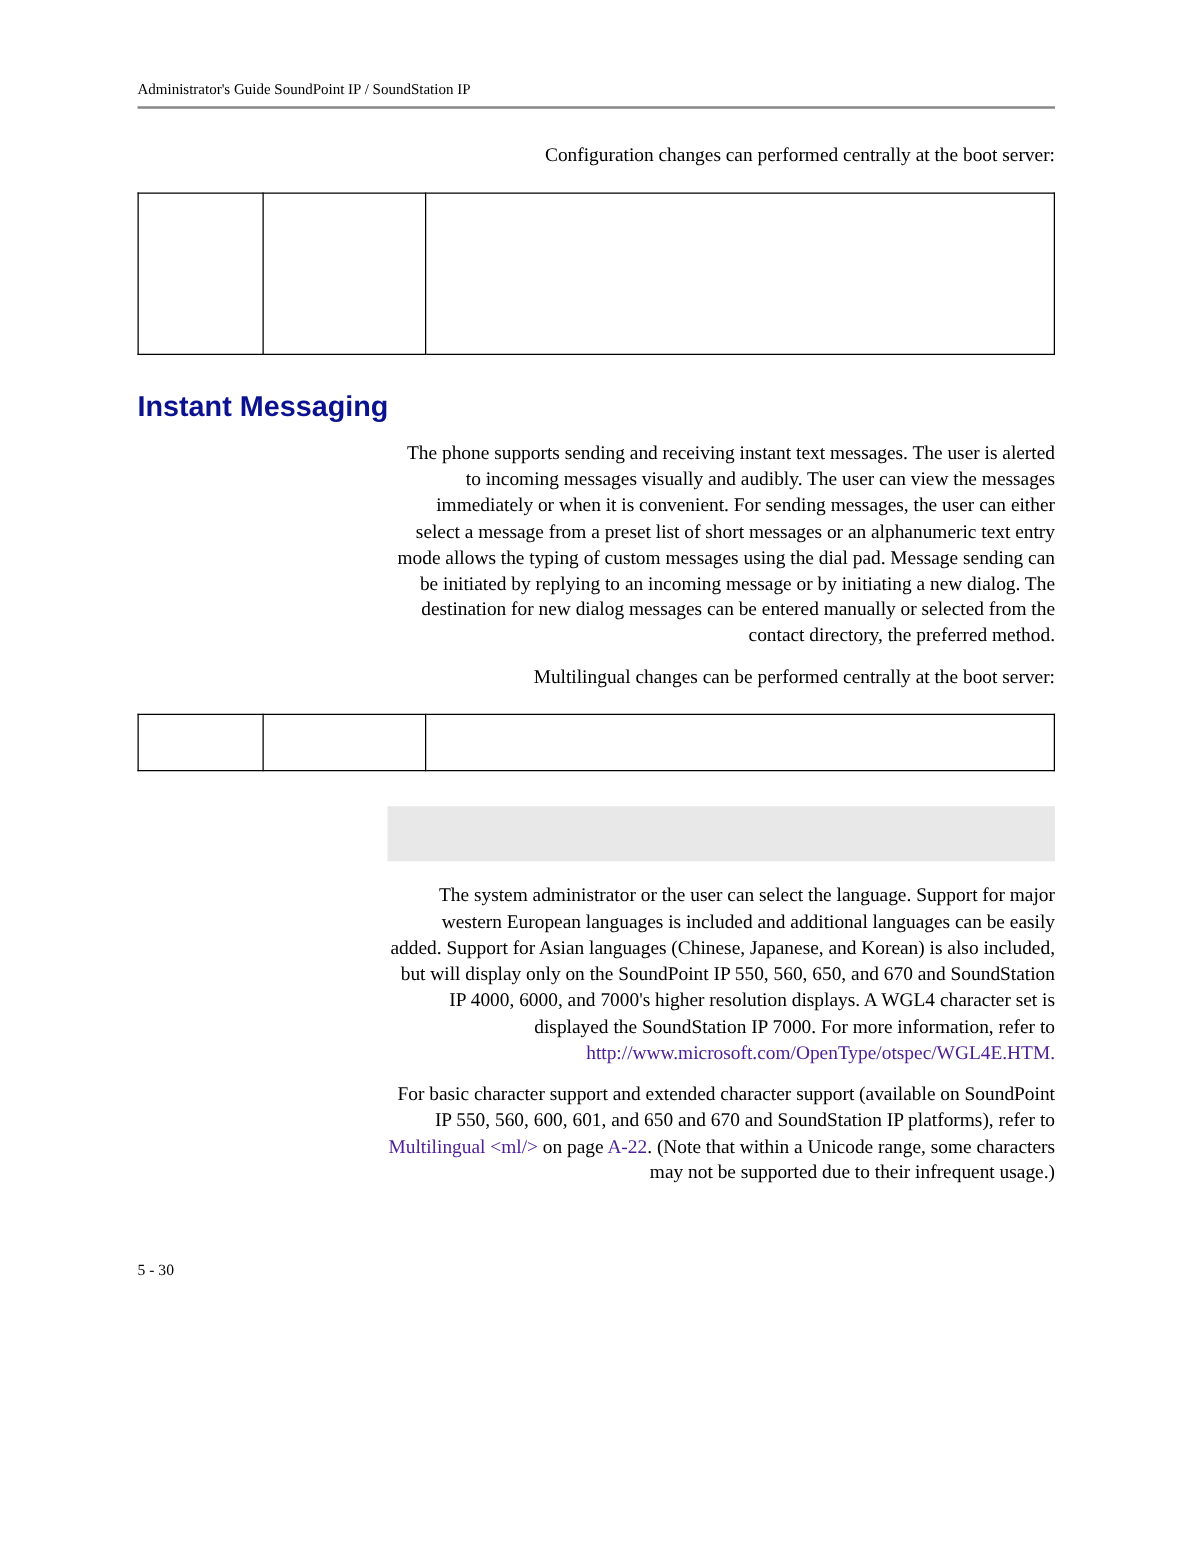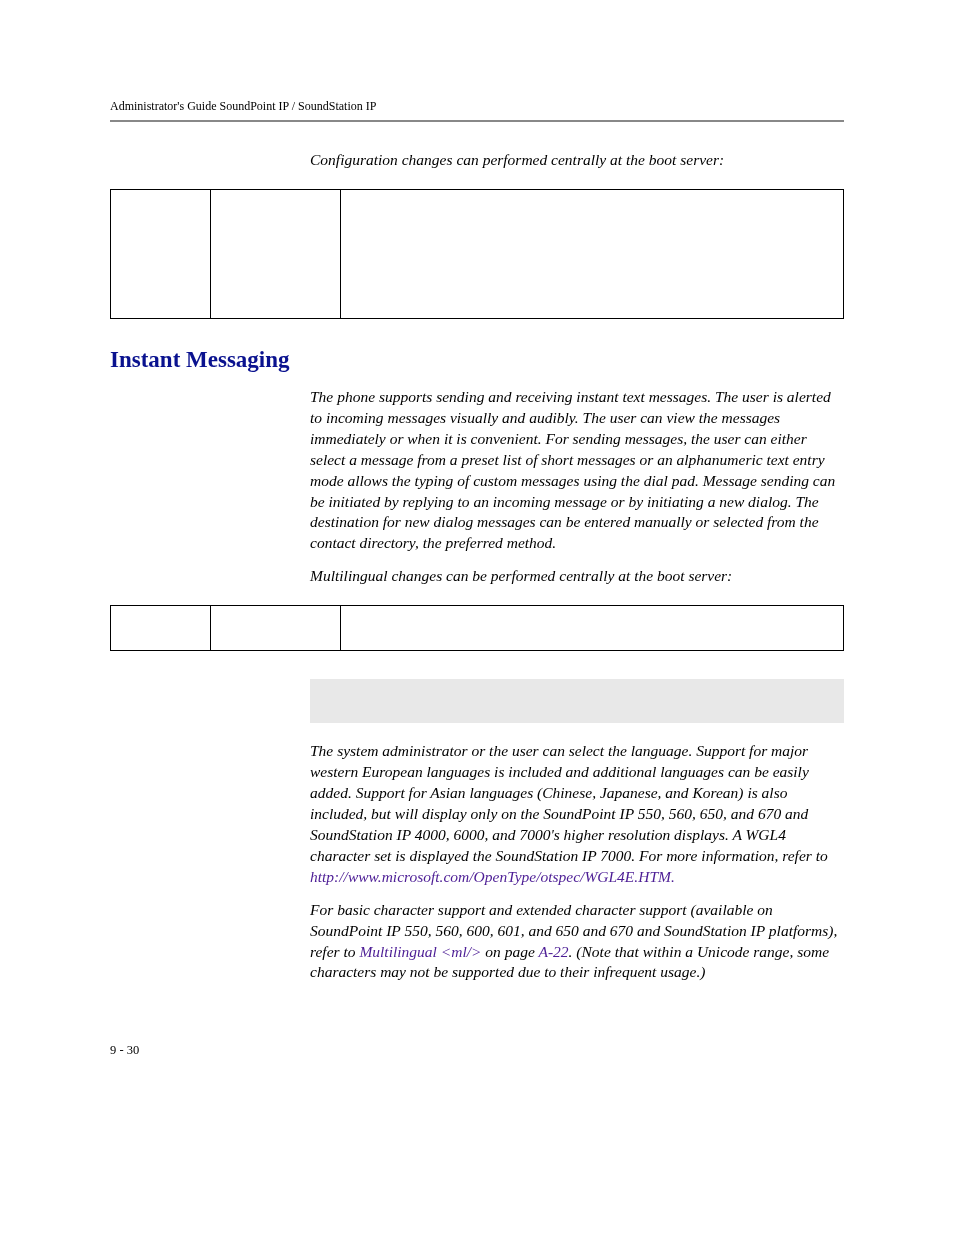--- a/index.html
+++ b/index.html
@@ -4,61 +4,59 @@
 <style>
   body {
     margin: 0;
     padding: 0;
     font-family: "Book Antiqua", Palatino, Georgia, serif;
     color: #000;
     background: #fff;
     width: 954px;
   }
   .page {
-    padding: 83px 110px 60px 110px;
+    padding: 64px 110px 60px 110px;
     box-sizing: border-box;
-    margin-top: 16px;
   }
   .running-head {
     font-size: 12px;
     color: #000;
     margin-bottom: 6px;
   }
   hr.rule {
     border: none;
     border-top: 2px solid #888;
     margin: 0 0 28px 0;
   }
   .body-col {
     margin-left: 200px;
   }
   .para {
     font-size: 15.5px;
     line-height: 1.35;
     margin: 0 0 12px 0;
-    text-align: left;
-    font-style: italic;
+    text-align: right;
   }
   table.grid {
     border-collapse: collapse;
     width: 100%;
     margin: 18px 0 28px 0;
     table-layout: fixed;
   }
   table.grid td {
     border: 1px solid #000;
     height: 100%;
   }
   table.t1 { height: 130px; }
   table.t2 { height: 46px; }
   table.grid col.c1 { width: 100px; }
   table.grid col.c2 { width: 130px; }
   table.grid col.c3 { width: auto; }
   h2.section {
-    font-family: Liberation Serif, serif;
+    font-family: Liberation Sans, sans-serif;
     font-weight: 700;
     color: #0a128f;
     font-size: 23px;
     margin: 14px 0 14px 0;
   }
   .note-box {
     background: #e8e8e8;
     height: 44px;
     margin: 10px 0 18px 0;
   }
@@ -127,15 +125,15 @@
     <p class="para">
       <span>The system administrator or the user can select the language. Support for major western European languages is included and additional languages can be easily added. Support for Asian languages (Chinese, Japanese, and Korean) is also included, but will display only on the SoundPoint IP 550, 560, 650, and 670 and SoundStation IP 4000, 6000, and 7000's higher resolution displays. A WGL4 character set is displayed the SoundStation IP 7000. For more information, refer to </span><br>
       <a class="ext" href="#">http://www.microsoft.com/OpenType/otspec/WGL4E.HTM.</a>
     </p>
 
     <p class="para">
       <span>For basic character support and extended character support (available on SoundPoint IP 550, 560, 600, 601, and 650 and 670 and SoundStation IP platforms), refer to </span><span class="xref">Multilingual &lt;ml/&gt;</span><span> on page </span><span class="xref">A-22</span><span>. (Note that within a Unicode range, some characters may not be supported due to their infrequent usage.)</span>
     </p>
   </div>
 
-  <div class="footer">9 - 30</div>
+  <div class="footer">5 - 30</div>
 
 </div>
 
 </body></html>

